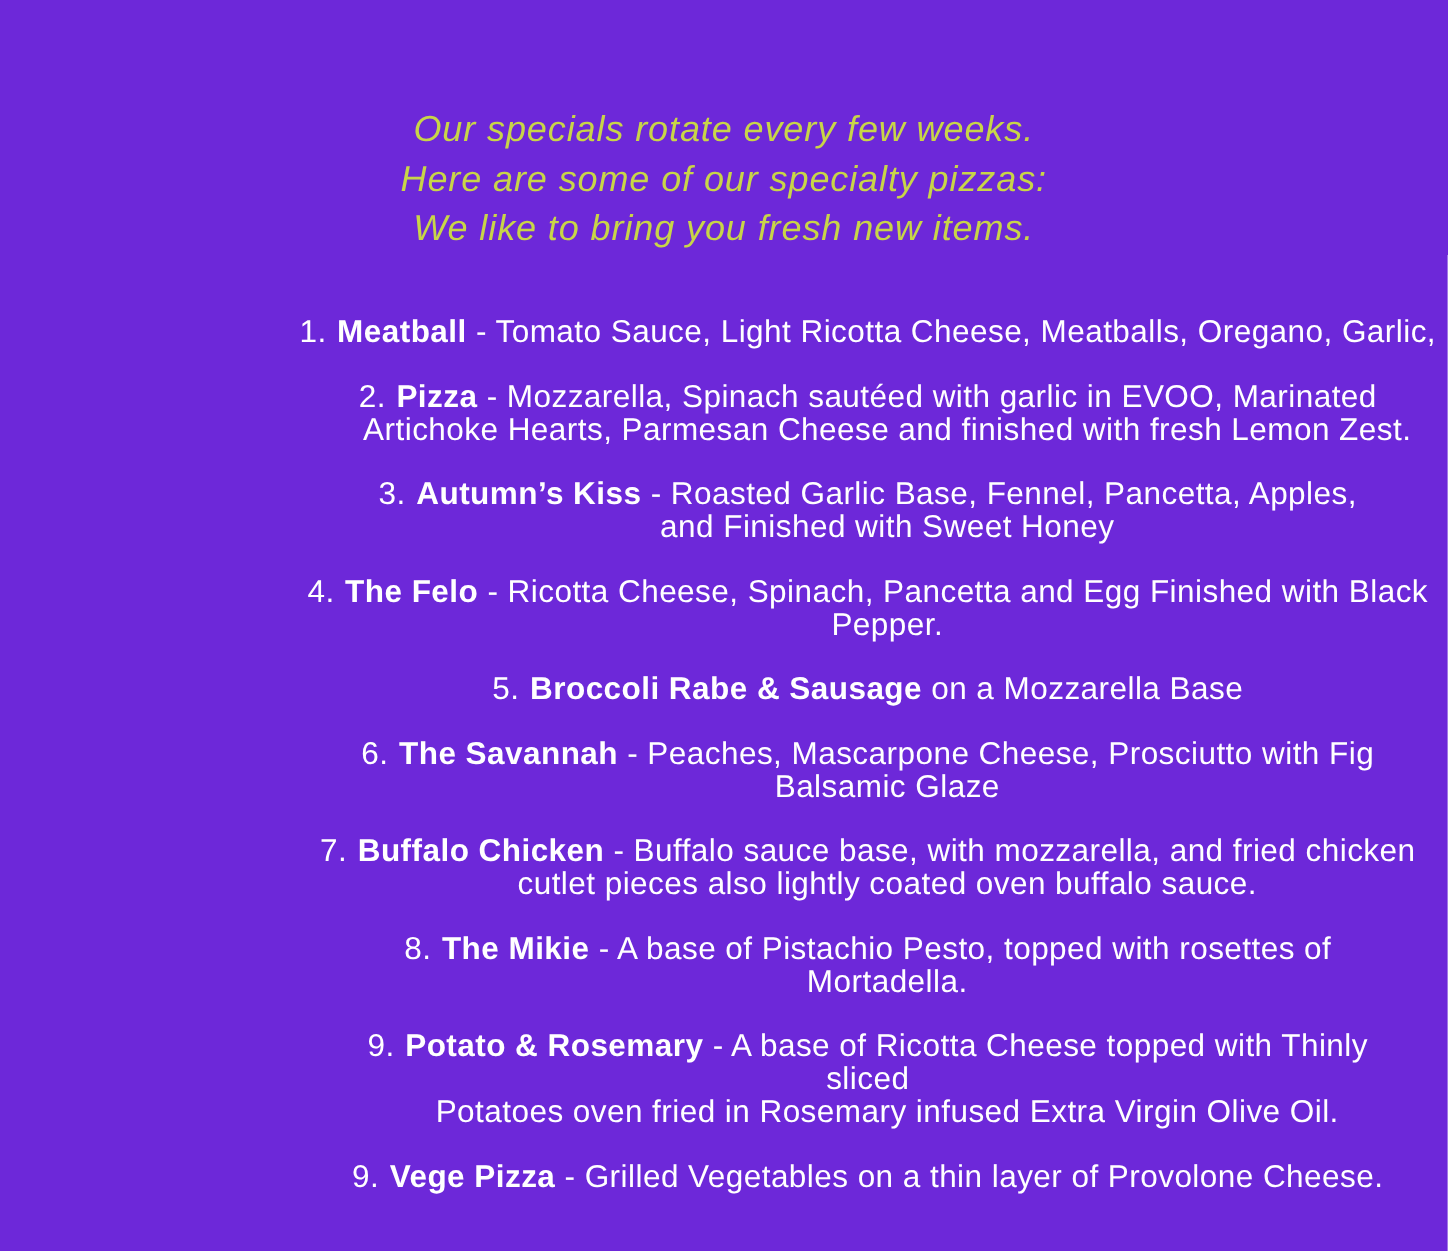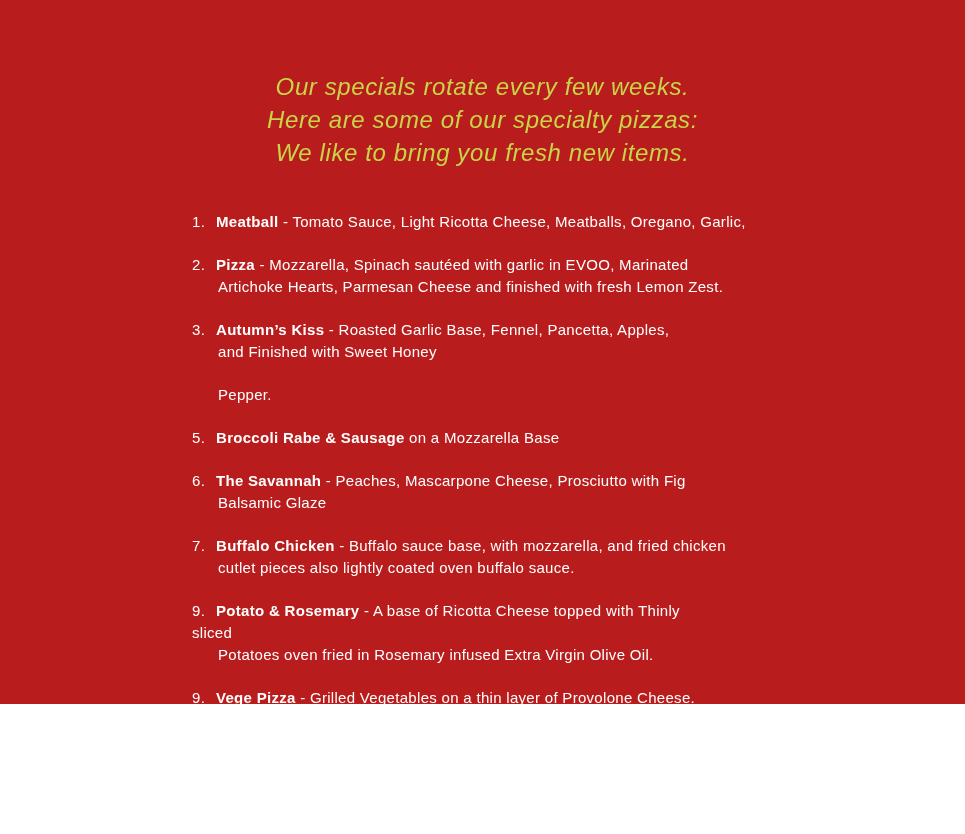--- a/index.html
+++ b/index.html
@@ -1,41 +1,42 @@
 <!DOCTYPE html>
 <html><head>
 <meta charset="utf-8">
 <style>
   html, body {
     margin: 0;
     padding: 0;
   }
   .page {
     width: 965px;
-    height: 704px;
-    background: #b91c1c;
+    height: 834px;
+    background: #6d28d9;
     box-sizing: border-box;
     overflow: hidden;
     font-family: "Liberation Sans", sans-serif;
   }
   .heading {
     padding-top: 70px;
     text-align: center;
     color: #c8d548;
     font-style: italic;
     font-size: 24px;
     line-height: 33px;
     letter-spacing: 0.6px;
     font-weight: 400;
   }
   .menu {
     margin: 42px 0 0 192px;
     color: #ffffff;
-    font-size: 15px;
+    font-size: 21px;
     letter-spacing: 0.3px;
+    text-align: center;
   }
   .item {
     margin-bottom: 21px;
   }
   .line {
     line-height: 22px;
     white-space: nowrap;
   }
   .num {
     display: inline-block;
@@ -73,37 +74,42 @@
       <div class="line"><span class="num">2.</span><span class="name">Pizza</span><span class="desc"> - Mozzarella, Spinach sautéed with garlic in EVOO,  Marinated</span></div>
       <div class="line cont">Artichoke Hearts, Parmesan Cheese and finished with fresh Lemon Zest.</div>
     </div>
 
     <div class="item">
       <div class="line"><span class="num">3.</span><span class="name">Autumn’s Kiss</span><span class="desc"> - Roasted Garlic Base, Fennel, Pancetta, Apples,</span></div>
       <div class="line cont">and Finished with Sweet Honey</div>
     </div>
 
     <div class="item">
+      <div class="line"><span class="num">4.</span><span class="name">The Felo</span><span class="desc"> - Ricotta Cheese, Spinach, Pancetta and Egg Finished with Black</span></div>
       <div class="line cont">Pepper.</div>
     </div>
 
     <div class="item">
       <div class="line"><span class="num">5.</span><span class="name">Broccoli Rabe &amp; Sausage</span><span class="desc"> on a Mozzarella Base</span></div>
     </div>
 
     <div class="item">
       <div class="line"><span class="num">6.</span><span class="name">The Savannah</span><span class="desc"> -  Peaches, Mascarpone Cheese, Prosciutto with Fig</span></div>
       <div class="line cont">Balsamic Glaze</div>
     </div>
 
     <div class="item">
       <div class="line"><span class="num">7.</span><span class="name">Buffalo Chicken</span><span class="desc"> - Buffalo sauce base, with mozzarella, and fried chicken</span></div>
       <div class="line cont">cutlet pieces also lightly coated oven buffalo sauce.</div>
     </div>
 
+    <div class="item">
+      <div class="line"><span class="num">8.</span><span class="name">The Mikie</span><span class="desc"> - A base of Pistachio Pesto, topped with rosettes of</span></div>
+      <div class="line cont">Mortadella.</div>
+    </div>
 
     <div class="item">
       <div class="line"><span class="num">9.</span><span class="name">Potato &amp; Rosemary</span><span class="desc"> - A base of Ricotta Cheese topped with Thinly</span></div>
       <div class="line cont flush">sliced</div>
       <div class="line cont">Potatoes oven fried in Rosemary infused Extra Virgin Olive Oil.</div>
     </div>
 
     <div class="item">
       <div class="line"><span class="num">9.</span><span class="name">Vege Pizza</span><span class="desc"> - Grilled Vegetables on a thin layer of Provolone Cheese.</span></div>
     </div>

